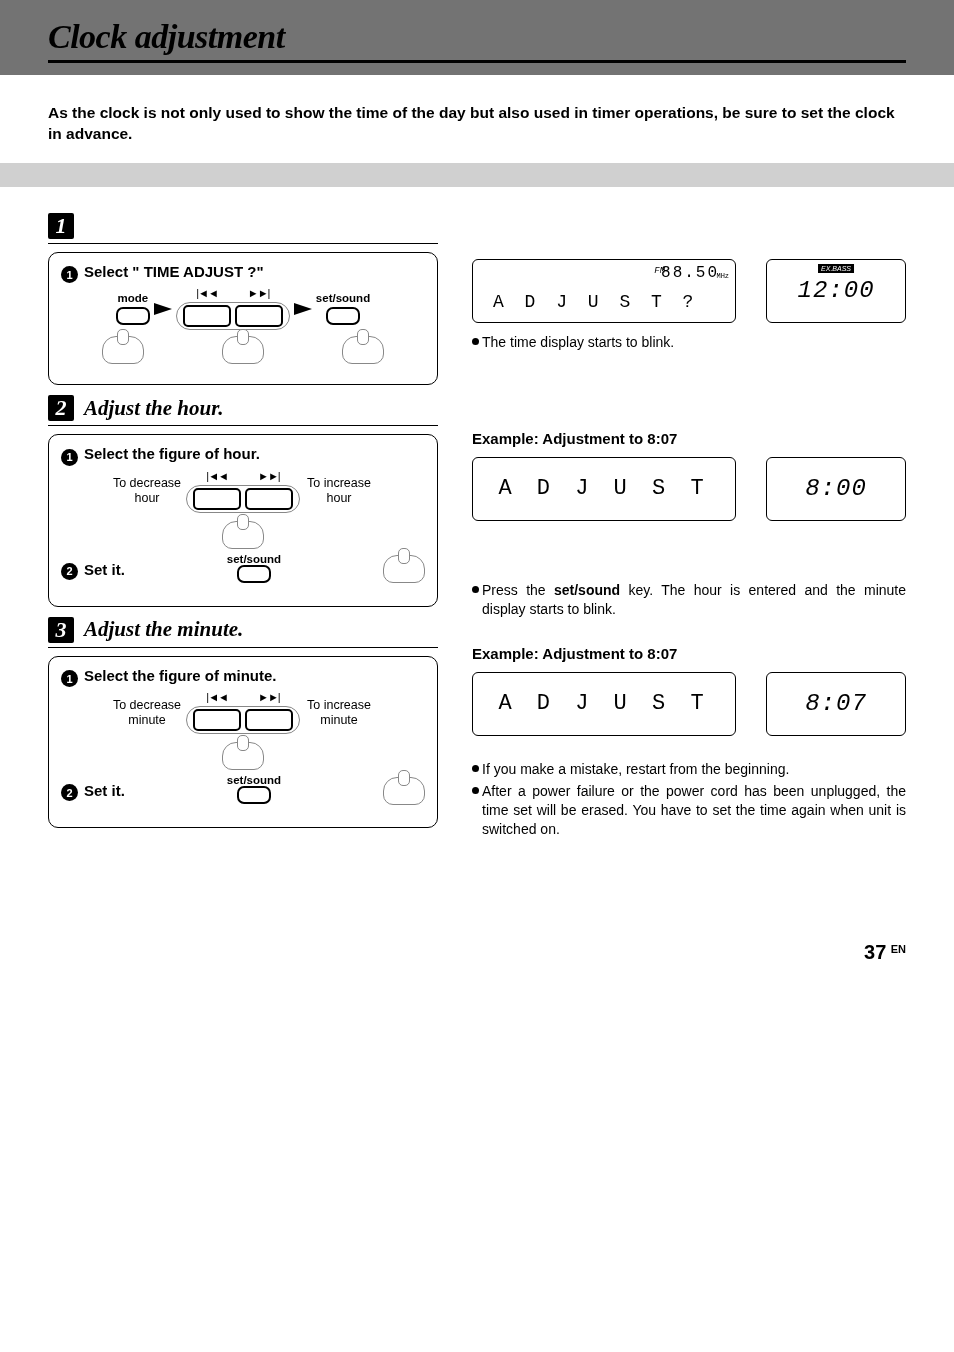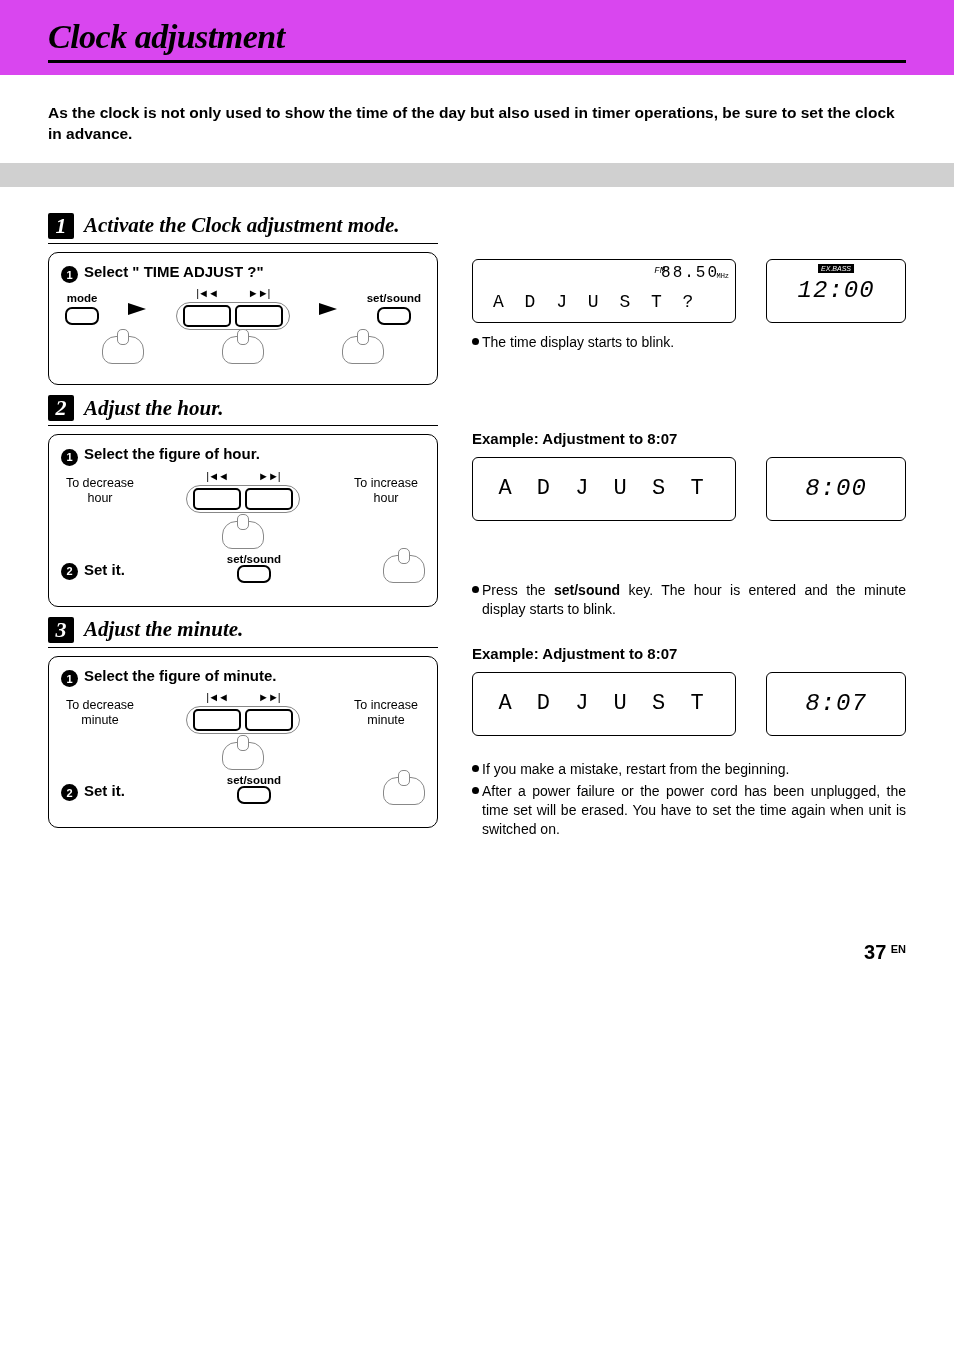--- a/index.html
+++ b/index.html
@@ -5,21 +5,21 @@
   body {
     margin: 0;
     padding: 0;
     font-family: Arial, Helvetica, sans-serif;
     font-size: 14px;
     background: #fff;
     color: #000;
     width: 954px;
   }
   .title-bar {
-    background: #d946ef;
+    background: #737373;
     padding: 18px 48px 12px 48px;
   }
   .title {
     font-style: italic;
     font-weight: 900;
     font-size: 34px;
     font-family: Georgia, 'Times New Roman', serif;
     border-bottom: 3px solid #000;
     padding-bottom: 4px;
     letter-spacing: -0.5px;
@@ -139,21 +139,21 @@
     text-align: justify;
   }
   .bullet-dot {
     width: 7px; height: 7px; background:#000; border-radius:50%;
     flex-shrink:0; margin-top:5px;
   }
   .display-row { display:flex; gap:30px; align-items:stretch; margin-bottom:10px; }
   .display-row .lcd-box { flex:1.9; }
   .display-row .time-box { flex:1; }
   .example-label { font-weight: bold; font-size:15px; margin: 6px 0 10px 0; }
-  .controls-row { display:flex; align-items:center; justify-content:space-between; margin: 6px 4px; gap:4px;}
+  .controls-row { display:flex; align-items:center; justify-content:center; margin: 6px 4px; gap:4px;}
   .btn-pill {
     display:inline-block;
     width: 44px; height: 18px;
     border: 2px solid #000;
     border-radius: 5px;
   }
   .btn-small {
     display:inline-block;
     width: 30px; height: 14px;
     border: 2px solid #000;
@@ -205,21 +205,20 @@
 <div class="page">
   <div class="intro">As the clock is not only used to show the time of the day but also used in timer operations, be sure to set the clock in advance.</div>
   <div class="gray-strip"></div>
 
   <div class="columns">
 
     <div class="left-col">
 
       <div class="step-head">
         <div class="step-num">1</div>
-        <div class="step-title">Activate the Clock adjustment mode.</div>
       </div>
       <div class="step-box">
         <div class="sub-step">
           <span class="circle-num">1</span>
           <span class="sub-step-text">Select "  TIME ADJUST  ?"</span>
         </div>
         <div class="controls-row">
           <div class="group">
             <div class="small-label">mode</div>
             <span class="btn-small"></span>

